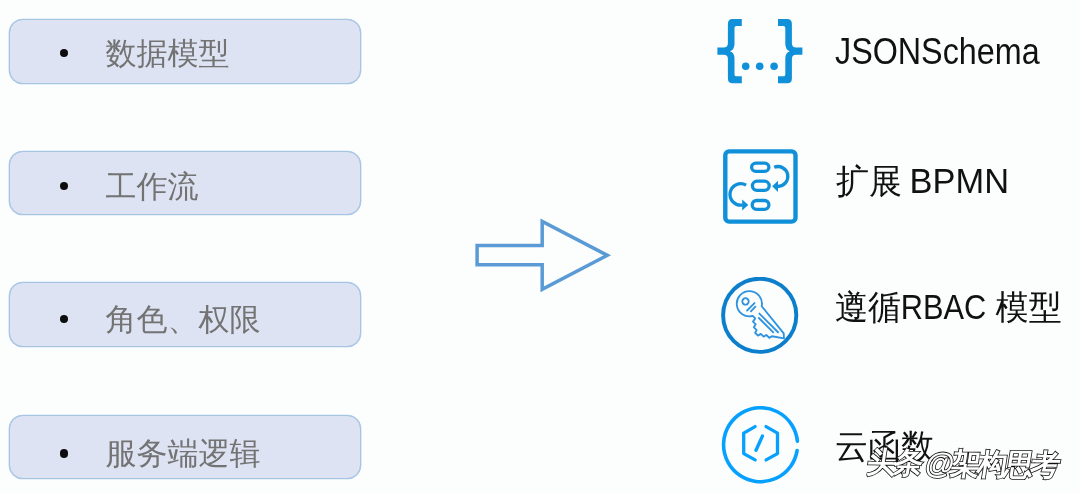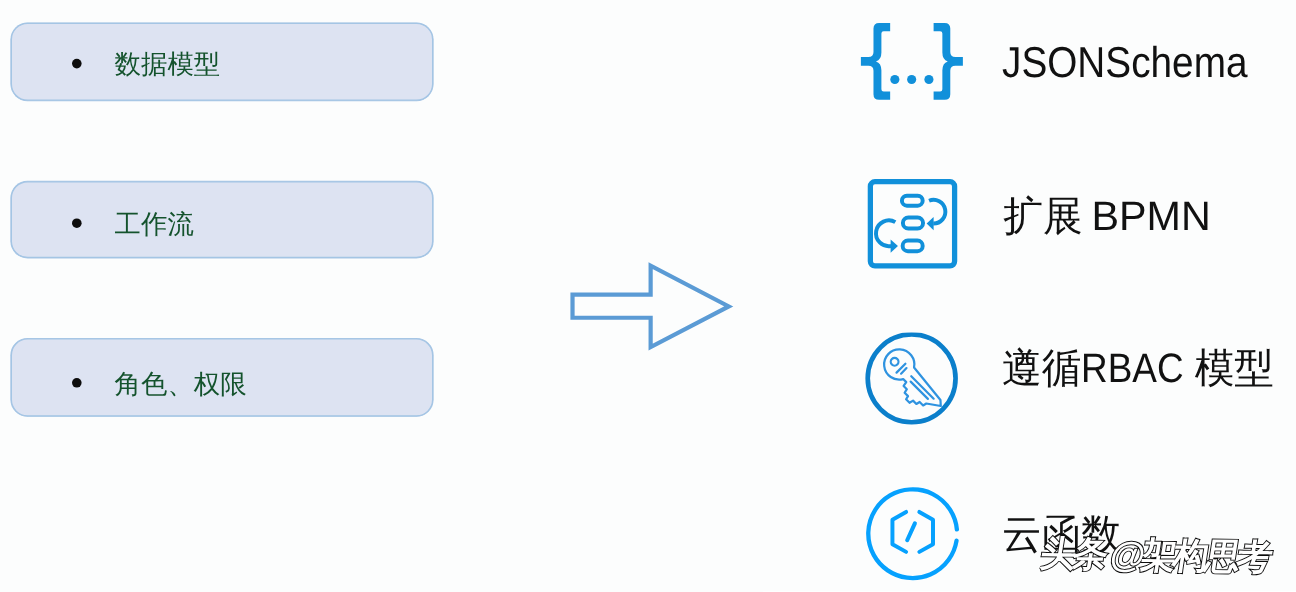--- a/index.html
+++ b/index.html
@@ -40,27 +40,27 @@
     left: 50.2px;
     top: var(--cy, 50%);
     margin-top: -4.3px;
     width: 8.6px;
     height: 8.6px;
     border-radius: 50%;
     background: #0d0d0d;
   }
   .pill .ptext {
     position: absolute;
-    left: 86px;
+    left: 96px;
     top: var(--cy, 50%);
     transform: translateY(-50%);
     margin-top: 1.2px;
-    font-size: 22px;
+    font-size: 31px;
     line-height: 1.08;
-    color: #14532d;
+    color: #737373;
     white-space: nowrap;
   }
   
   .arrow { position: absolute; left: 470px; top: 214px; }
   
   .row { position: absolute; left: 708px; }
   .row .icon { position: absolute; left: 0; top: 0; }
   .row .label {
     position: absolute;
     left: 128.5px;
@@ -98,20 +98,24 @@
     <span class="bullet"></span>
     <span class="ptext">数据模型</span>
   </div>
   <div class="pill" style="top:282.2px;height:64.6px;--cy:36.0px">
     <span class="bullet"></span>
     <span class="ptext">角色、权限</span>
   </div>
   <div class="pill" style="top:150.6px;height:64.6px;--cy:34.4px">
     <span class="bullet"></span>
     <span class="ptext">工作流</span>
+  </div>
+  <div class="pill" style="top:414.9px;height:64.0px;--cy:37.4px">
+    <span class="bullet"></span>
+    <span class="ptext">服务端逻辑</span>
   </div>
 
   <svg class="arrow" width="146" height="82" viewBox="0 0 146 82">
     <path d="M7.1 31.6 L72.2 31.6 L72.2 7.4 L137.3 41.35 L72.2 75.3 L72.2 50.8 L7.1 50.8 Z" fill="none" stroke="#5b9bd5" stroke-width="3.5" stroke-linejoin="miter" stroke-miterlimit="10"></path>
   </svg>
 
   <div class="row" style="top:6.5px">
     <svg class="icon" width="120" height="90" viewBox="0 0 120 90">
       <g fill="#1190da" stroke="none">
         <path d="M33.8 12.1 L24.6 12.1 Q19.9 12.1 19.9 16.8

